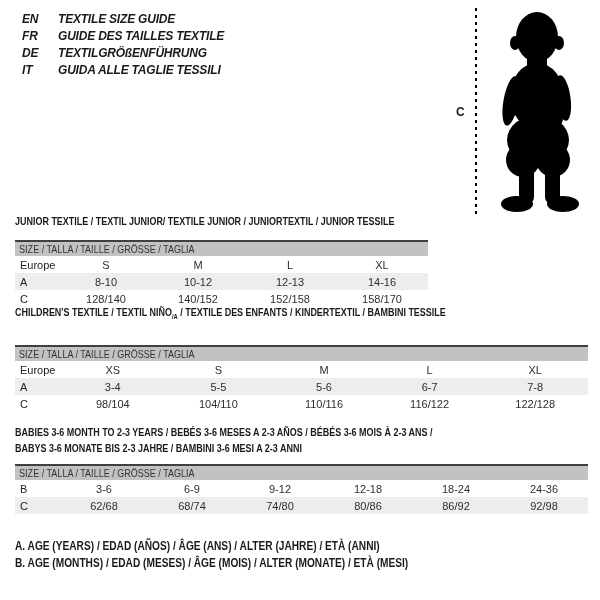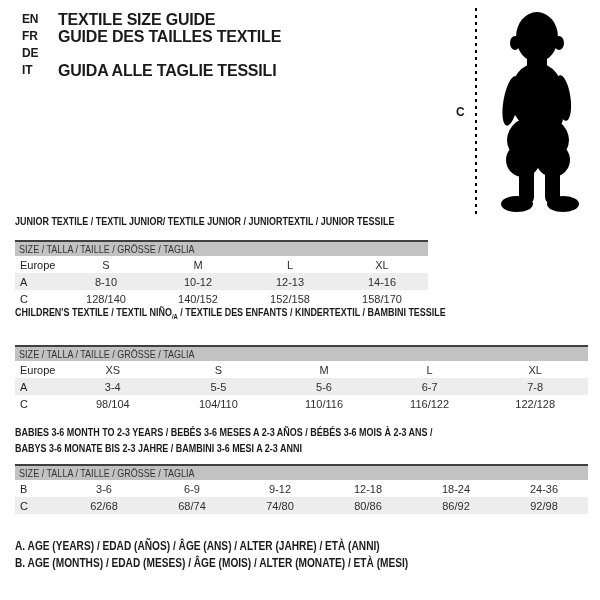--- a/index.html
+++ b/index.html
@@ -3,24 +3,24 @@
 <meta charset="utf-8">
 <style>
   html,body{margin:0;padding:0;}
   body{
     width:600px;height:600px;position:relative;overflow:hidden;
     background:#ffffff;
     font-family:"Liberation Sans", sans-serif;
     color:#1a1a1a;
   }
   
-  .lang-list{position:absolute;left:22px;top:11px;}
+  .lang-list{position:absolute;left:22px;top:11px;font-style:italic;}
   .lang-row{display:flex;height:17px;line-height:17px;}
   .lang-code{width:36px;font-weight:bold;font-size:12px;letter-spacing:-0.2px;}
-  .lang-label{font-weight:bold;font-size:16px;letter-spacing:-0.2px;white-space:nowrap;}
+  .lang-label{font-weight:bold;font-size:12px;letter-spacing:-0.2px;white-space:nowrap;}
   
   .measure-line{
     position:absolute;left:475px;top:8px;width:2px;height:206px;
     background:repeating-linear-gradient(to bottom,#000 0 3px,transparent 3px 7px);
   }
   .measure-label{
     position:absolute;left:456px;top:105px;
     font-weight:bold;font-size:12px;
   }
   .baby-svg{position:absolute;left:487px;top:8px;}
@@ -63,20 +63,21 @@
     <div class="lang-row">
       <span class="lang-code">EN</span>
       <span class="lang-label">TEXTILE SIZE GUIDE</span>
     </div>
     <div class="lang-row">
       <span class="lang-code">FR</span>
       <span class="lang-label">GUIDE DES TAILLES TEXTILE</span>
     </div>
     <div class="lang-row">
       <span class="lang-code">DE</span>
+      <span class="lang-label">TEXTILGRÖßENFÜHRUNG</span>
     </div>
     <div class="lang-row">
       <span class="lang-code">IT</span>
       <span class="lang-label">GUIDA ALLE TAGLIE TESSILI</span>
     </div>
   </div>
 
 <div class="measure-line"></div>
 <div class="measure-label">C</div>
 <svg class="baby-svg" width="100" height="205" viewBox="0 0 100 205" aria-hidden="true">

